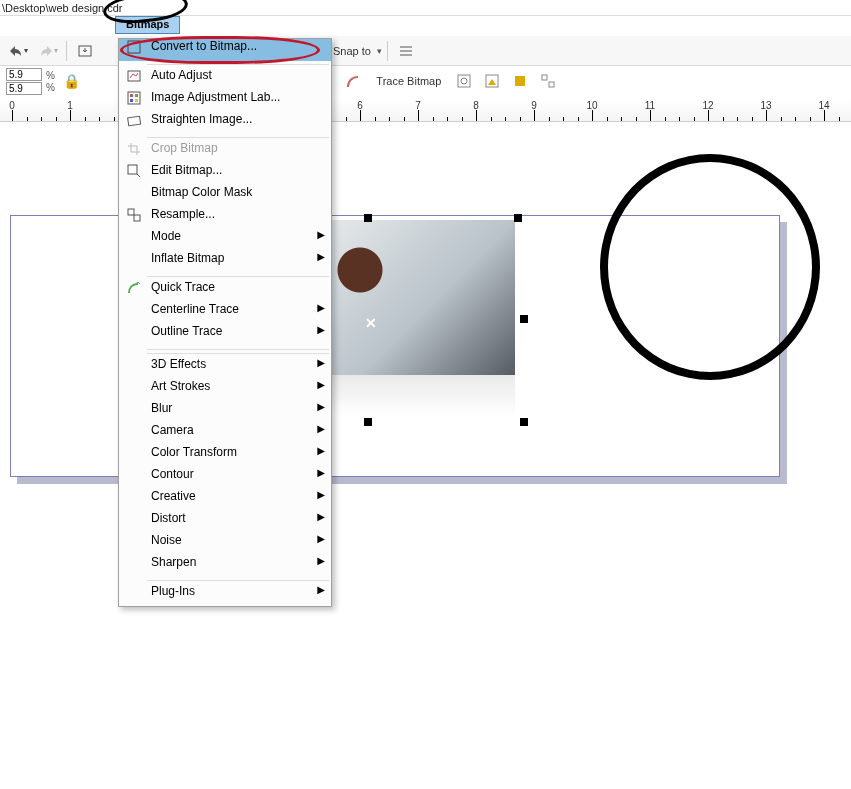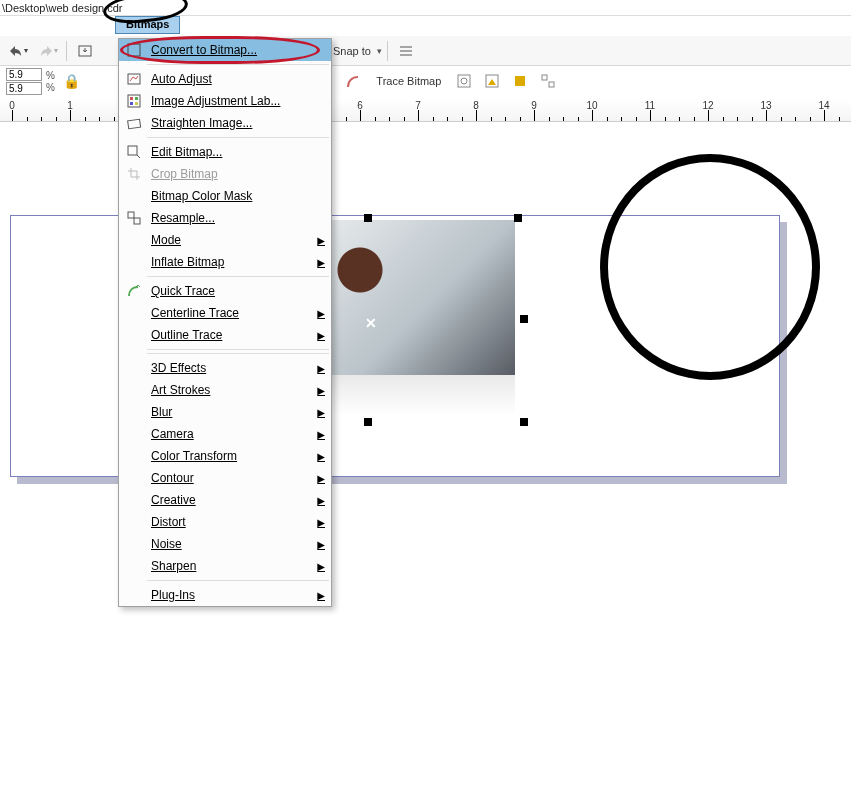--- a/index.html
+++ b/index.html
@@ -203,27 +203,26 @@
       left:118px;
       top:38px;
       width:214px;
       background:#fcfcfc;
       border:1px solid #a0a0a0;
       box-shadow: 3px 3px 6px rgba(0,0,0,.25);
       z-index:100;
     }
     .dd-item {
       display:flex;
-      align-items:center;
+      align-items:flex-start;
       height:22px;
       padding: 0 6px 0 4px;
       font-size:12px;
       cursor:pointer;
       position:relative;
-      text-decoration:underline;
     }
     .dd-item.selected {
       background:#87bde0;
       color:#000;
     }
     .dd-item.disabled {
       color:#9c9c9c;
       cursor:default;
     }
     .dd-icon {
@@ -500,37 +499,37 @@
   <div class="dd-item">
     <span class="dd-icon">
         <svg viewBox="0 0 16 16">
           <rect x="2" y="5" width="12" height="8" fill="none" stroke="#555" transform="rotate(-8 8 8)"></rect>
         </svg>
       </span>
     <span class="dd-text">Straighten Image...</span>
   </div>
   <div class="dd-sep"></div>
 
+  <div class="dd-item disabled">
+    <span class="dd-icon">
+        <svg viewBox="0 0 16 16">
+          <path d="M5 2v9h9M2 5h9v9" stroke="#bbb" fill="none"></path>
+        </svg>
+      </span>
+    <span class="dd-text">Crop Bitmap</span>
+  </div>
   <div class="dd-item">
     <span class="dd-icon">
         <svg viewBox="0 0 16 16">
           <rect x="2" y="2" width="9" height="9" fill="none" stroke="#555"></rect>
           <path d="M11 11l3 3" stroke="#555"></path>
         </svg>
       </span>
     <span class="dd-text">Edit Bitmap...</span>
   </div>
-  <div class="dd-item disabled">
-    <span class="dd-icon">
-        <svg viewBox="0 0 16 16">
-          <path d="M5 2v9h9M2 5h9v9" stroke="#bbb" fill="none"></path>
-        </svg>
-      </span>
-    <span class="dd-text">Crop Bitmap</span>
-  </div>
   <div class="dd-item">
     <span class="dd-icon"></span>
     <span class="dd-text">Bitmap Color Mask</span>
   </div>
   <div class="dd-item">
     <span class="dd-icon">
         <svg viewBox="0 0 16 16">
           <rect x="2" y="2" width="6" height="6" fill="none" stroke="#555"></rect>
           <rect x="8" y="8" width="6" height="6" fill="none" stroke="#555"></rect>
         </svg>

